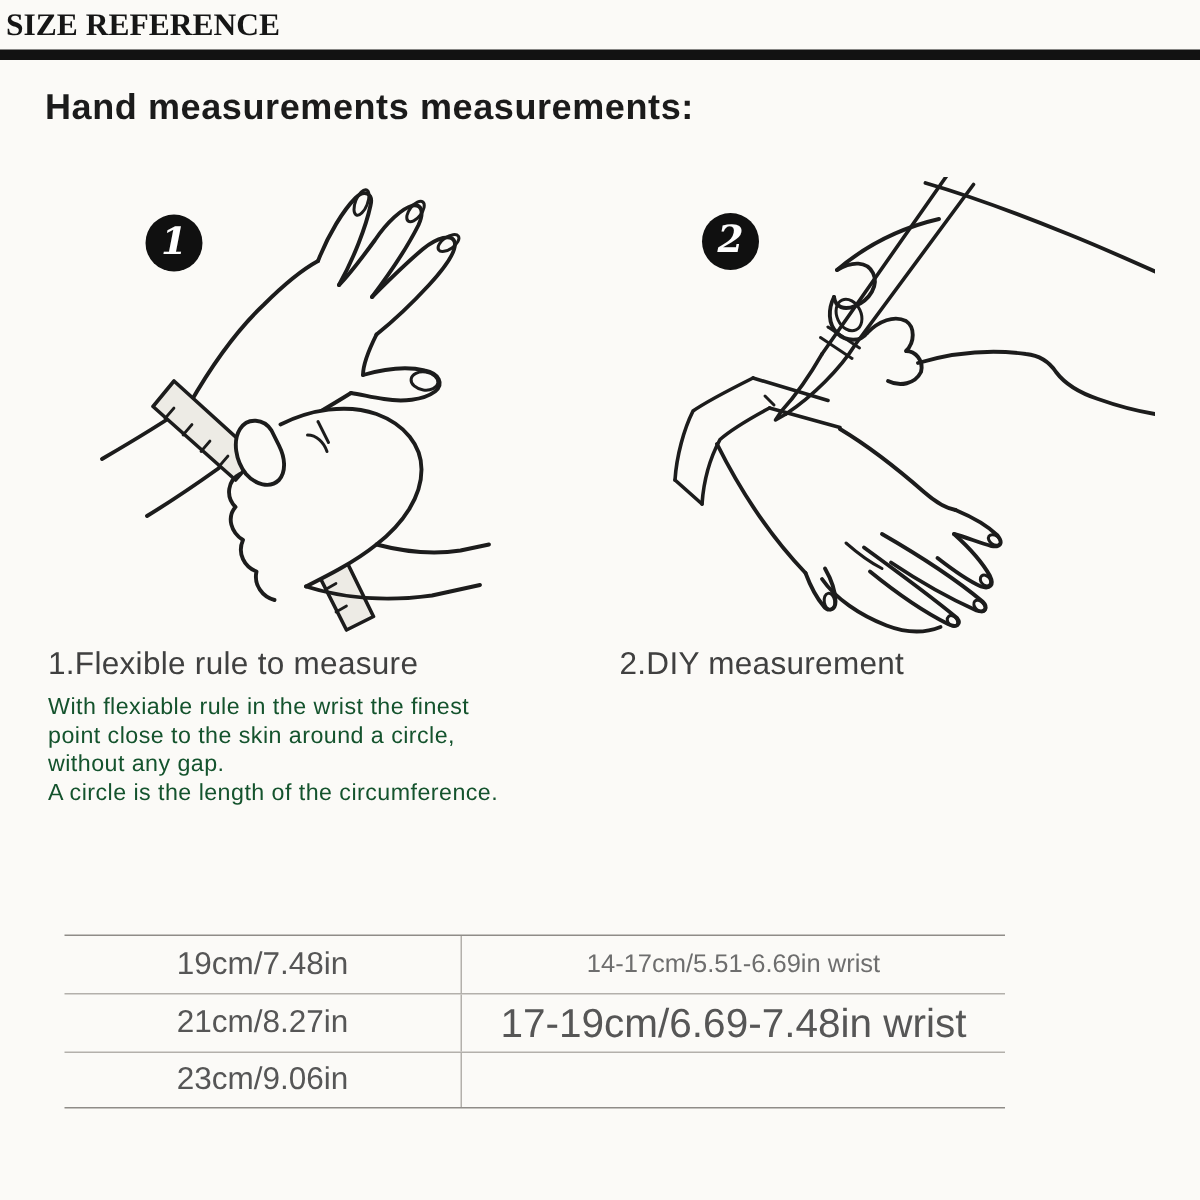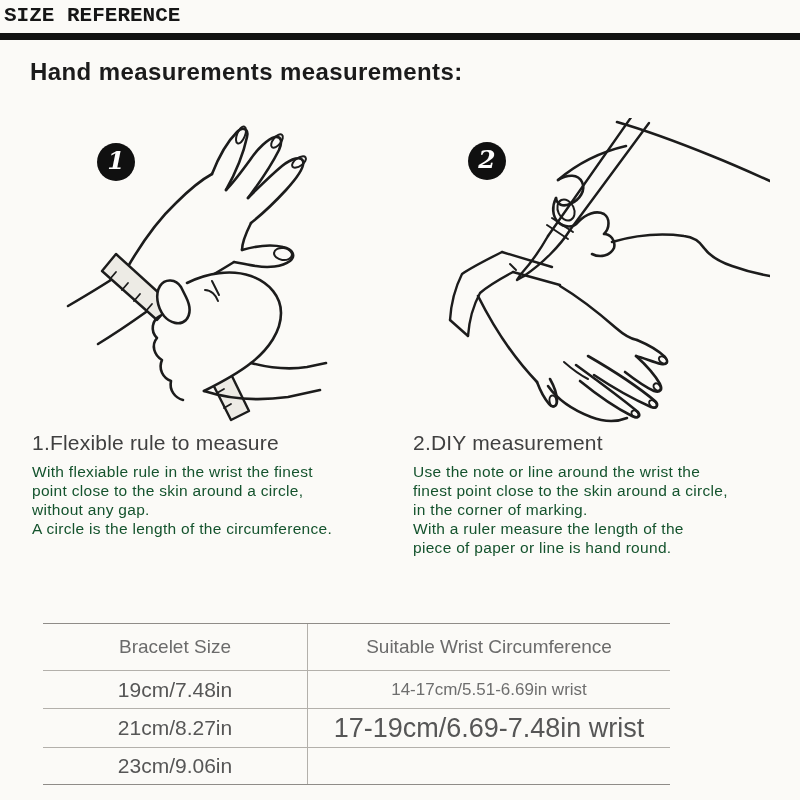--- a/index.html
+++ b/index.html
@@ -4,21 +4,21 @@
 <style>
   * { margin: 0; padding: 0; box-sizing: border-box; }
   html, body { width: 800px; height: 800px; }
   body { font-family: "Liberation Sans", sans-serif; background: #f2f1ee; }
   .page {
     position: relative; width: 800px; height: 800px;
     background: #fbfaf7; overflow: hidden;
   }
   .top-label {
     position: absolute; left: 4px; top: 4px;
-    font-family: Liberation Mono, monospace;
+    font-family: Liberation Serif, serif;
     font-size: 21px; font-weight: bold; letter-spacing: 0px;
     color: #161616;
   }
   .top-rule {
     position: absolute; left: 0; top: 33px; width: 800px; height: 7px;
     background: #121212;
   }
   .page-title {
     position: absolute; left: 30px; top: 58px;
     font-size: 24px; font-weight: bold; letter-spacing: 0.4px;
@@ -184,31 +184,22 @@
 
   <div id="badge1" class="badge">1</div>
   <div id="badge2" class="badge">2</div>
 
   <div id="cap1-title" class="caption-title">1.Flexible rule to measure</div>
   <div id="cap1-body" class="caption-body">With flexiable rule in the wrist the finest
 point close to the skin around a circle,
 without any gap.
 A circle is the length of the circumference.</div>
   <div id="cap2-title" class="caption-title">2.DIY measurement</div>
-  <div id="cap2-body" class="caption-body">Use the note or line around the wrist the
-finest point close to the skin around a circle,
-in the corner of marking.
-With a ruler measure the length of the
-piece of paper or line is hand round.</div>
 
   <div class="size-table">
-    <div class="t-row t-head">
-      <div class="t-cell c-left">Bracelet Size</div>
-      <div class="t-cell c-right">Suitable Wrist Circumference</div>
-    </div>
     <div class="t-row t-r1">
       <div class="t-cell c-left">19cm/7.48in</div>
       <div class="t-cell c-right">14-17cm/5.51-6.69in wrist</div>
     </div>
     <div class="t-row t-r2">
       <div class="t-cell c-left">21cm/8.27in</div>
       <div class="t-cell c-right">17-19cm/6.69-7.48in wrist</div>
     </div>
     <div class="t-row t-r3">
       <div class="t-cell c-left">23cm/9.06in</div>

